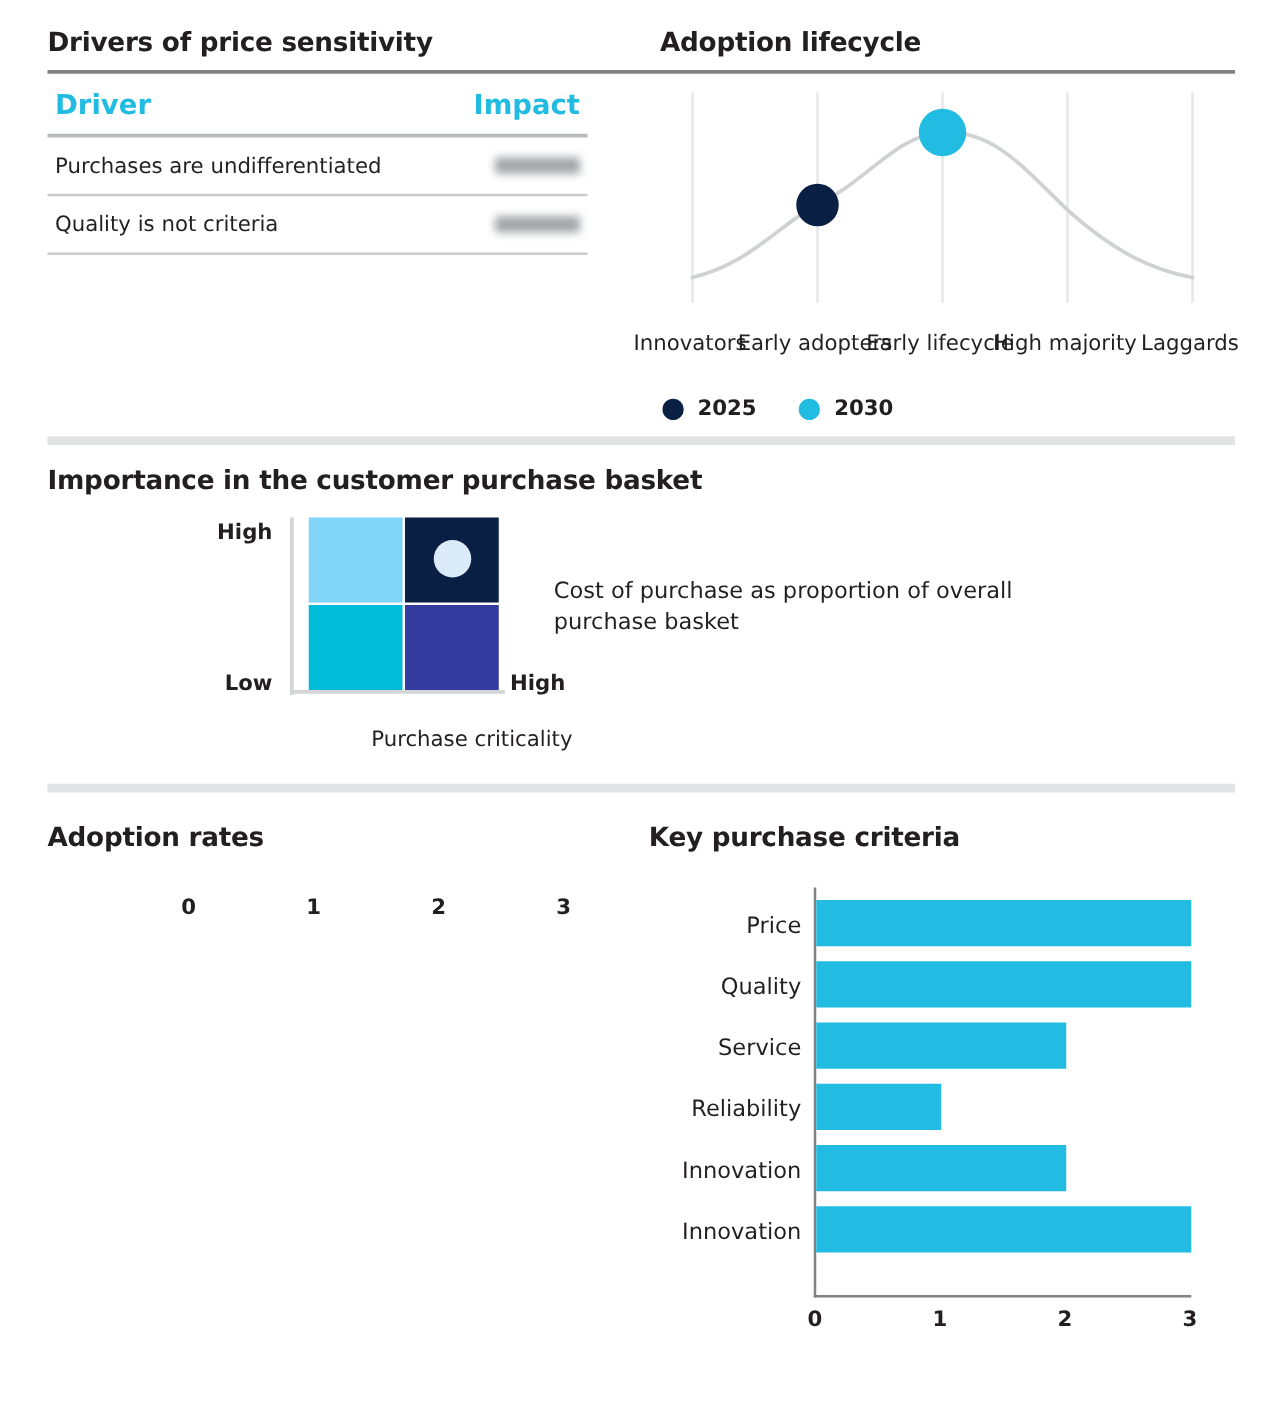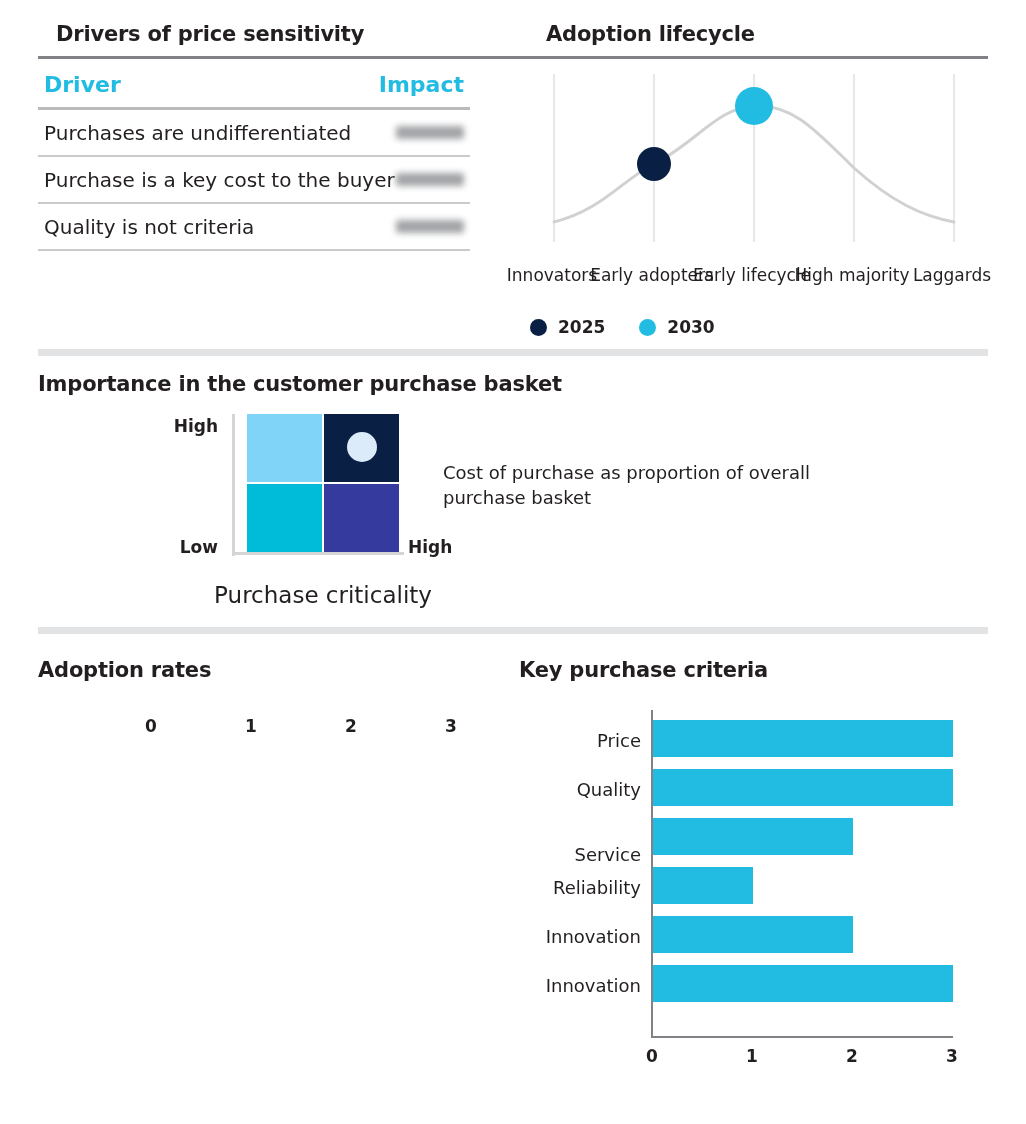--- a/index.html
+++ b/index.html
@@ -22,21 +22,21 @@
     font-weight: bold;
     font-size: 21px;
     color: #231f20;
     letter-spacing: -0.2px;
   }
   .rule-dark { height: 3px; background: #808285; }
   .band { height: 7px; background: #e2e3e4; }
 
   
   .top { position: absolute; left: 0; top: 0; width: 1026px; }
-  .top-titles { position: absolute; left: 56px; top: 22px; width: 950px; display: flex; }
+  .top-titles { position: absolute; left: 38px; top: 22px; width: 950px; display: flex; }
   .top-titles .t1 { width: 490px; }
   .top-titles .t2 { width: 460px; }
   .top-rule { position: absolute; left: 38px; top: 56px; width: 950px; }
 
   
   .table { position: absolute; left: 38px; top: 68px; width: 432px; }
   .tbl-head { display: flex; align-items: flex-start; padding: 4px 6px 10px 6px; }
   .tbl-head .c1 { flex: 1; }
   .tbl-head .c2 { width: 110px; text-align: right; }
   .th {
@@ -47,21 +47,21 @@
   .tbl-head-rule { height: 3px; background: #b9babc; }
   .trow {
     display: flex;
     align-items: center;
     height: 45px;
     border-bottom: 2px solid #c9cacc;
     padding: 0 6px;
   }
   .trow .c1 {
     flex: 1;
-    font-size: 20px;
+    font-size: 17px;
     color: #231f20;
     white-space: nowrap;
   }
   .trow .c2 {
     width: 104px;
     display: flex;
     justify-content: flex-end;
     align-items: center;
   }
   .redacted {
@@ -157,22 +157,22 @@
     position: absolute;
     left: 370px; top: 117px;
     font-weight: bold;
     font-size: 17px;
     color: #231f20;
   }
   .mx-caption {
     position: absolute;
     left: 150px; top: 162px;
     width: 270px;
-    text-align: center;
-    font-size: 23px;
+    text-align: right;
+    font-size: 17px;
     color: #231f20;
   }
   .mid-note {
     position: absolute;
     left: 443px; top: 88px;
     width: 420px;
     font-size: 18px;
     line-height: 25px;
     color: #231f20;
   }
@@ -283,26 +283,20 @@
 
     <div class="table">
       <div class="tbl-head">
         <div class="c1 th">Driver</div>
         <div class="c2 th">Impact</div>
       </div>
       <div class="tbl-head-rule"></div>
 
       <div class="trow">
         <div class="c1">Purchases are undifferentiated</div>
-        <div class="c2">
-          <span class="redacted"></span>
-        </div>
-      </div>
-      <div class="trow">
-        <div class="c1">Purchase is a key cost to the buyer</div>
         <div class="c2">
           <span class="redacted"></span>
         </div>
       </div>
       <div class="trow">
         <div class="c1">Quality is not criteria</div>
         <div class="c2">
           <span class="redacted"></span>
         </div>
       </div>
@@ -398,21 +392,21 @@
           <div class="kp-lab" style="top:10px">Price</div>
           <div class="kp-bar" style="top:0; width:300px; height:37px"></div>
         </div>
 
         <div class="kp-row" style="top:59px">
           <div class="kp-lab" style="top:10px">Quality</div>
           <div class="kp-bar" style="top:0; width:300px; height:37px"></div>
         </div>
 
         <div class="kp-row" style="top:108px">
-          <div class="kp-lab" style="top:26px">Service</div>
+          <div class="kp-lab" style="top:10px">Service</div>
           <div class="kp-bar" style="top:0; width:200px; height:37px"></div>
         </div>
 
         <div class="kp-row" style="top:157px">
           <div class="kp-lab" style="top:10px">Reliability</div>
           <div class="kp-bar" style="top:0; width:100px; height:37px"></div>
         </div>
 
         <div class="kp-row" style="top:206px">
           <div class="kp-lab" style="top:10px">Innovation</div>

